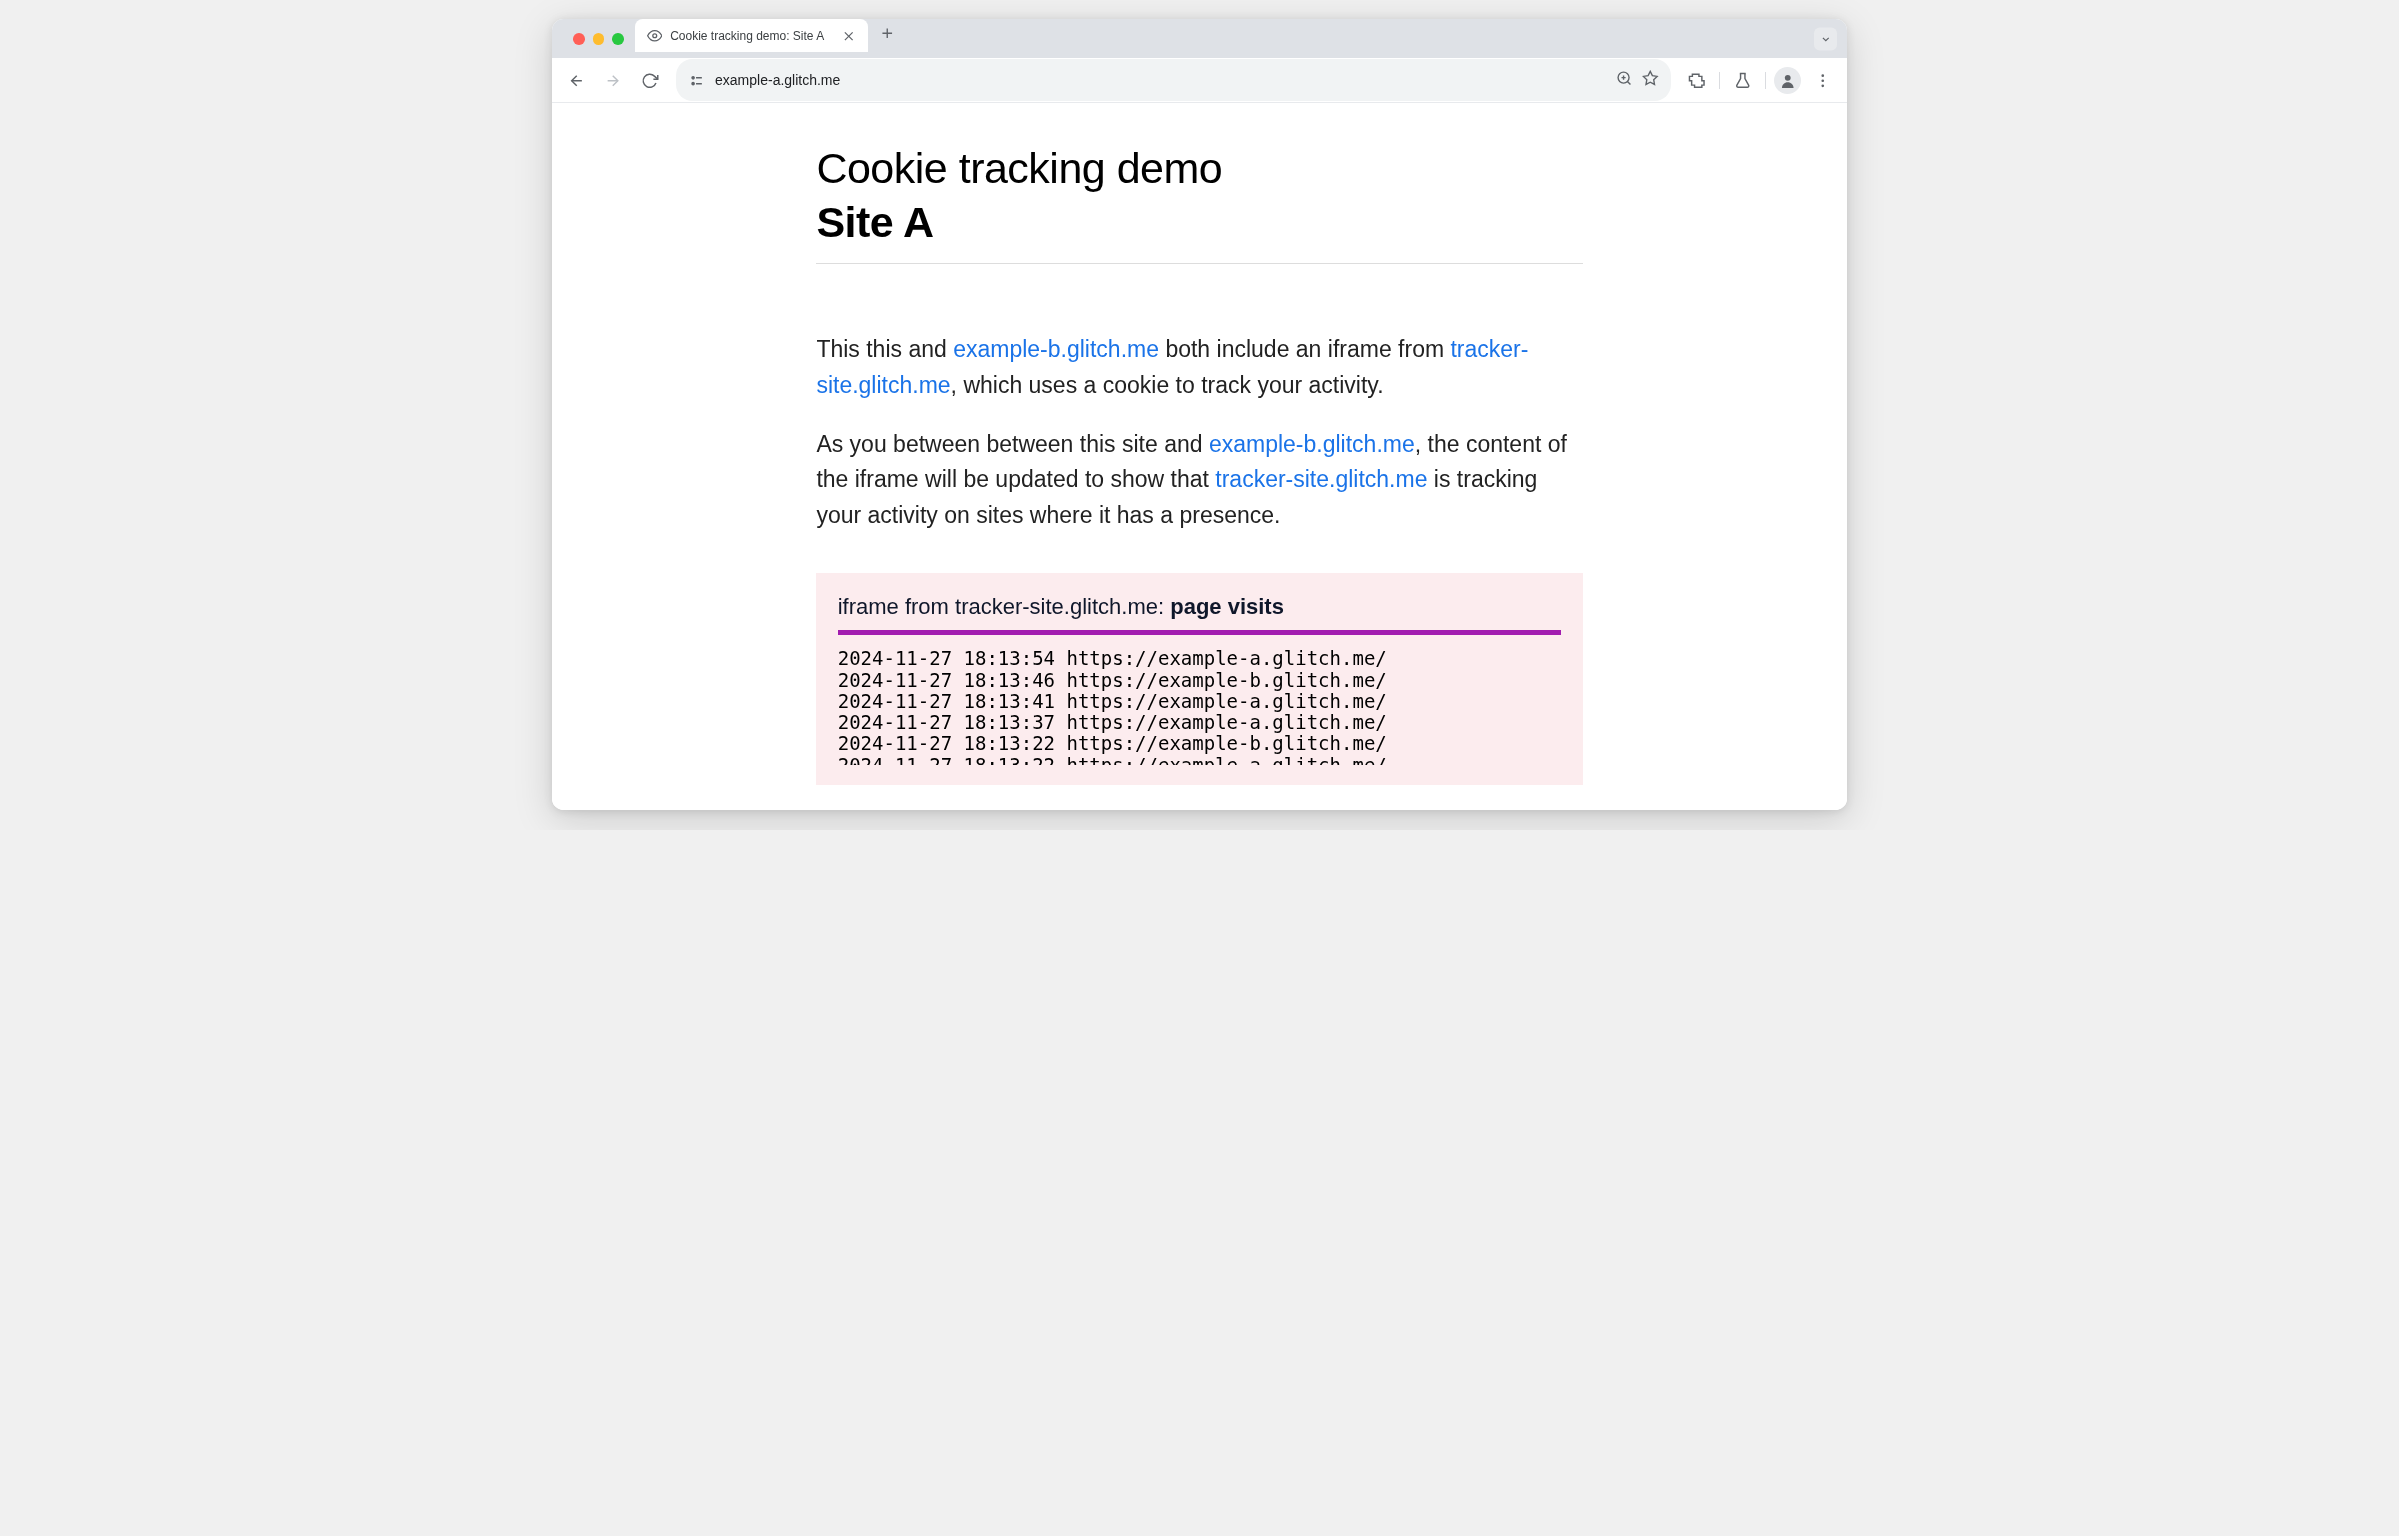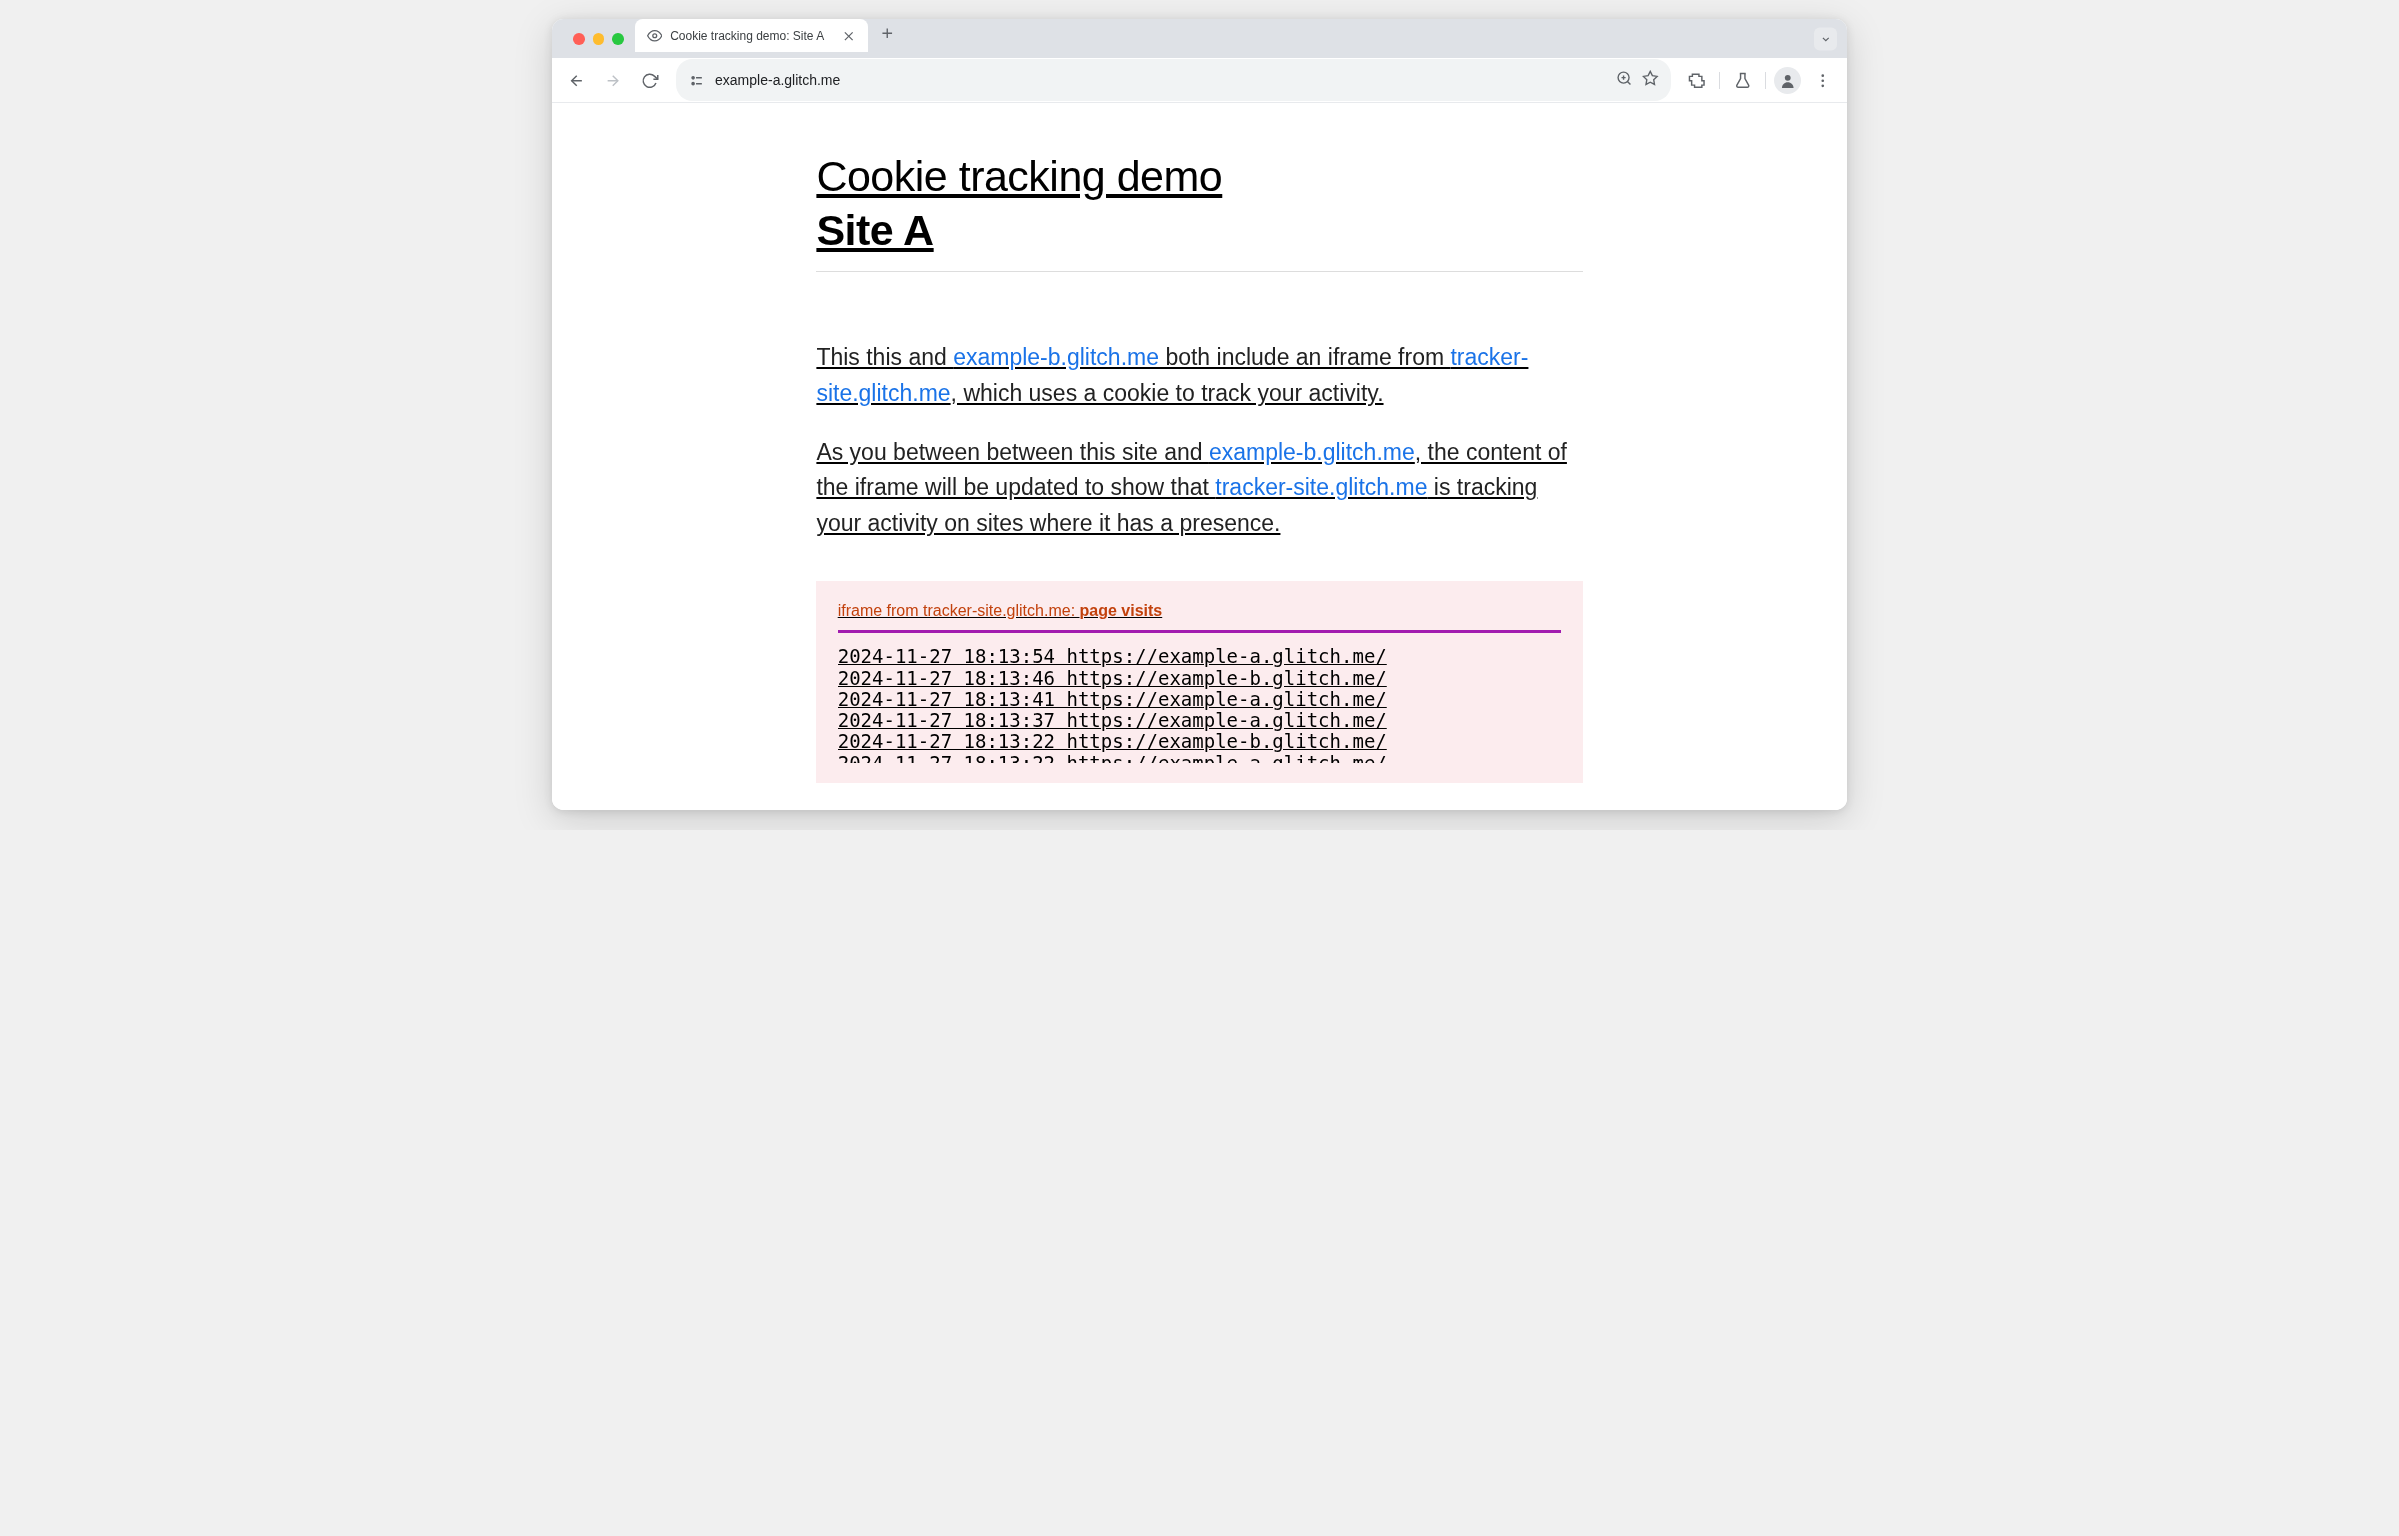--- a/index.html
+++ b/index.html
@@ -180,23 +180,22 @@
       color: #5f6368;
     }
     .content-area {
       flex: 1;
       background: #fff;
       overflow: hidden;
       position: relative;
     }
     .page {
       max-width: 805px;
-      margin: 8px auto;
+      margin: 0 auto;
       padding: 39px 19.4px 0;
-      text-decoration: underline;
     }
     .page-h1 {
       font-size: 43px;
       font-weight: 400;
       color: #000;
       line-height: 1.25;
       letter-spacing: -0.5px;
       padding-bottom: 13.6px;
       border-bottom: 1px solid #ddd;
       margin-bottom: 68px;
@@ -213,25 +212,25 @@
     .page-p a {
       color: #1a73e8;
       text-decoration: none;
     }
     .iframe-box {
       background: #fcecee;
       padding: 21.3px 21.3px 0;
       margin-top: 39px;
     }
     .iframe-h2 {
-      font-size: 16px;
+      font-size: 22px;
       font-weight: 400;
-      color: #c2410c;
+      color: #0f172a;
       padding-bottom: 9.7px;
-      border-bottom: 3px solid #a21caf;
+      border-bottom: 5px solid #a21caf;
       margin-bottom: 13.6px;
     }
     .iframe-h2 .bold {
       font-weight: 700;
     }
     .visits {
       font-family: "SF Mono", Menlo, Monaco, Consolas, monospace;
       font-size: 19px;
       line-height: 1.12;
       color: #000;

